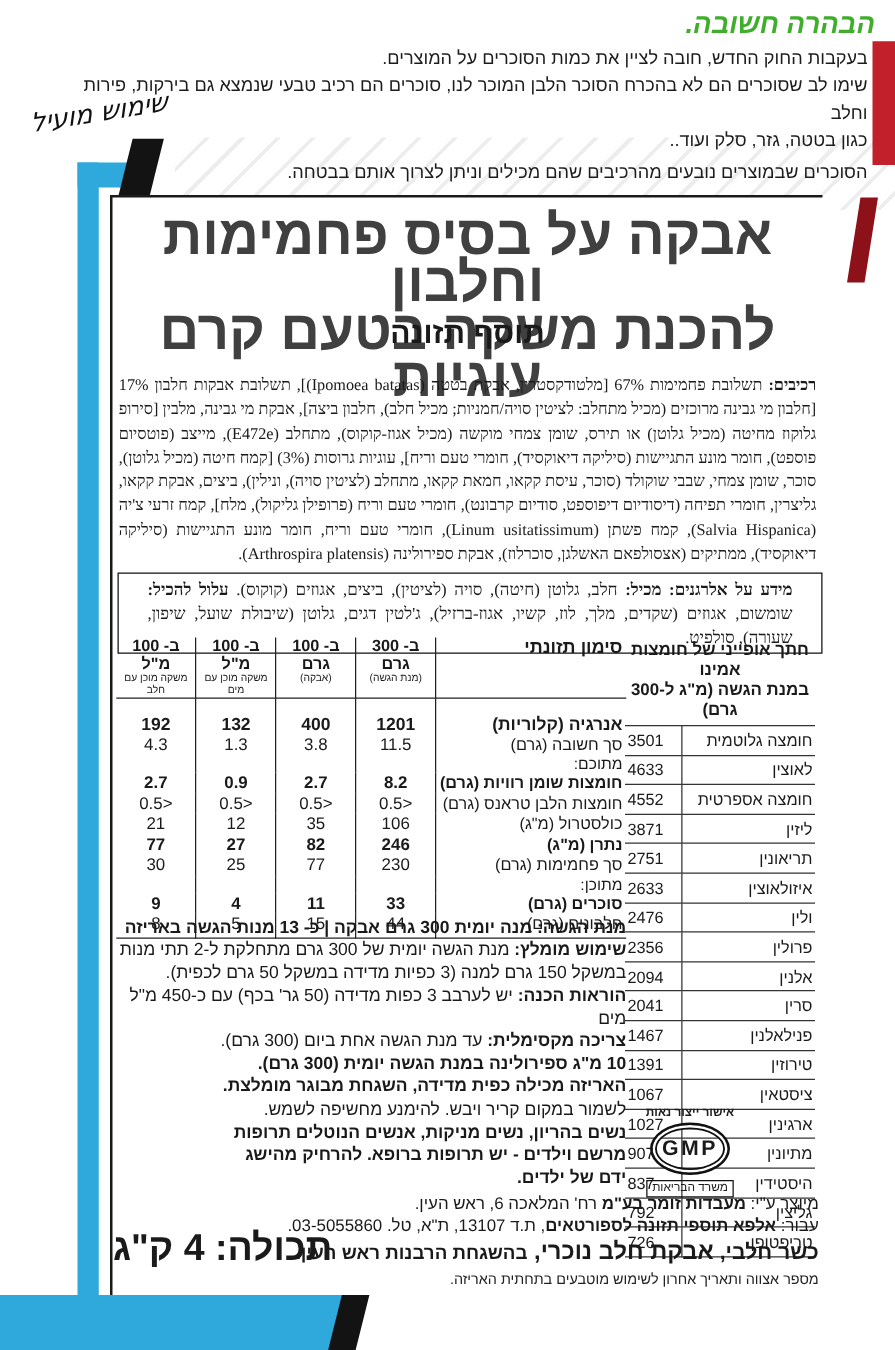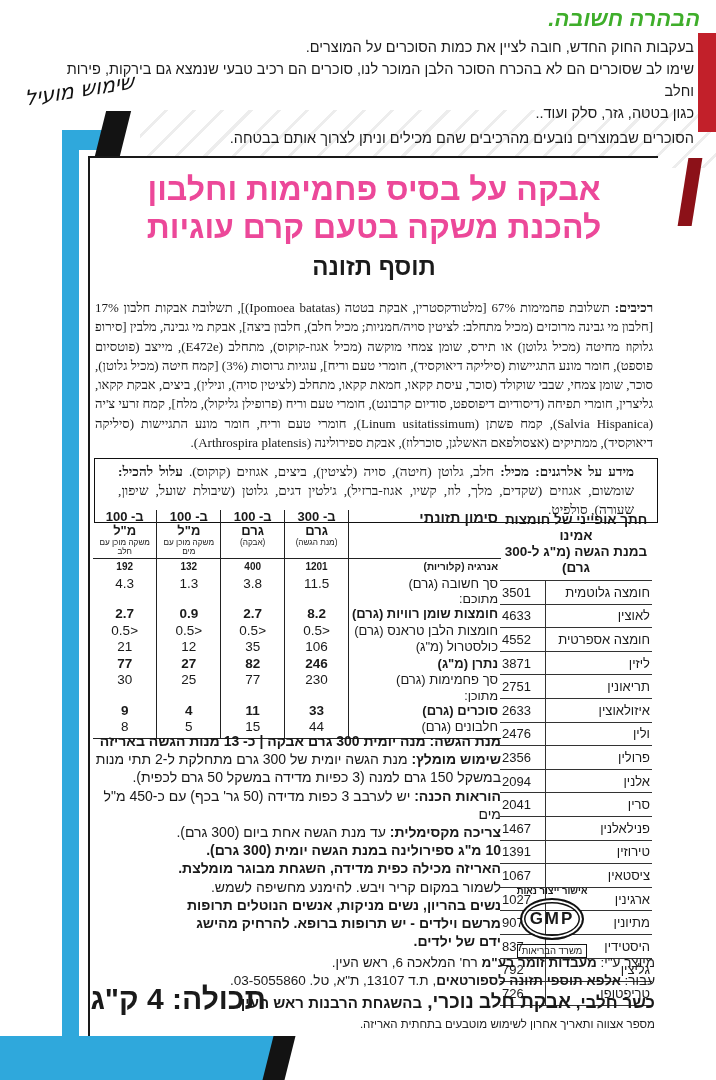--- a/index.html
+++ b/index.html
@@ -22,43 +22,43 @@
   .black-wedge-tl{position:absolute;left:99px;top:111px;width:25px;height:57px;background:#131313;
                   transform:skewX(-14deg);z-index:2;}
   .cyan-arm{position:absolute;left:62px;top:130px;width:46px;height:20px;background:#2fa8dc;z-index:1;}
   .cyan-bar{position:absolute;left:62px;top:130px;width:17px;height:950px;background:#2fa8dc;z-index:1;}
   .cyan-bottom{position:absolute;left:0;top:1036px;width:276px;height:44px;background:#2fa8dc;z-index:6;}
   .black-wedge-b{position:absolute;left:268px;top:1036px;width:22px;height:44px;background:#131313;
                  transform:skewX(-14deg);z-index:6;}
   
   .card{position:absolute;left:88px;top:156px;width:570px;height:902px;background:#fff;z-index:3;
         border-top:2px solid #1a1a1a;border-left:2px solid #1a1a1a;box-sizing:border-box;}
-  .ptitle{position:absolute;top:12px;left:0;right:0;text-align:center;color:#ec4899;
-          font-weight:bold;font-size:32px;line-height:38px;}
+  .ptitle{position:absolute;top:12px;left:0;right:0;text-align:center;color:#404040;
+          font-weight:bold;font-size:44px;line-height:38px;}
   .psub{position:absolute;top:95px;left:0;right:0;text-align:center;font-weight:bold;font-size:24px;}
   .ingredients{position:absolute;top:140px;right:5px;left:5px;text-align:justify;
                font-size:13px;line-height:19.3px;
                font-family:"Liberation Serif","DejaVu Serif","DejaVu Sans",serif;}
   .allergens{position:absolute;top:300px;right:0;left:4px;border:1.5px solid #111;
              padding:3px 23px;box-sizing:border-box;text-align:justify;font-size:13.5px;line-height:19px;
              font-family:"Liberation Serif","DejaVu Serif","DejaVu Sans",serif;}
   
   .ntable{position:absolute;top:352px;left:3px;width:408px;border-collapse:collapse;table-layout:fixed;}
   .ntable td,.ntable th{padding:0 3px;vertical-align:top;}
   .ntable td:not(:last-child),.ntable th:not(:last-child){border-left:1px solid #222;}
   .ntable thead th{border-bottom:1.5px solid #222;padding-bottom:2px;}
   .nt-rowlabel{width:146px;text-align:right;font-size:13px;line-height:16.5px;white-space:nowrap;}
   .nt-h1{font-size:13px;font-weight:bold;line-height:14px;text-align:center;}
   .nt-h2{font-size:8.2px;font-weight:normal;line-height:9px;text-align:center;}
   .nt-htitle{font-size:14.5px;font-weight:bold;text-align:right;vertical-align:top;}
   .ntable td.v{text-align:center;font-size:13.5px;line-height:16.5px;}
   .ntable td.v span{direction:ltr;unicode-bidi:bidi-override;display:inline-block;}
   .ntable tr.b td{font-weight:bold;}
   .ntable tr.sub td{font-size:12.5px;line-height:14px;}
-  .ntable tbody tr:first-child td{padding-top:0;font-size:10px;}
+  .ntable tbody tr:first-child td{padding-top:12px;font-size:14px;}
   .ntable tbody tr:last-child td{border-bottom:1px solid #222;padding-bottom:2px;}
   
   .amino-wrap{position:absolute;top:354px;right:6px;width:152px;}
   .amino-title{font-size:13.5px;font-weight:bold;line-height:16px;text-align:center;}
   .atable{border-collapse:collapse;width:152px;margin-top:4px;}
   .atable td{border-bottom:1px solid #333;font-size:13px;height:22.6px;padding:0 2px;}
   .atable tr:first-child td{border-top:1px solid #333;}
   .atable td.an{text-align:right;width:102px;border-left:1px solid #333;}
   .atable td.av{text-align:left;direction:ltr;}
   

